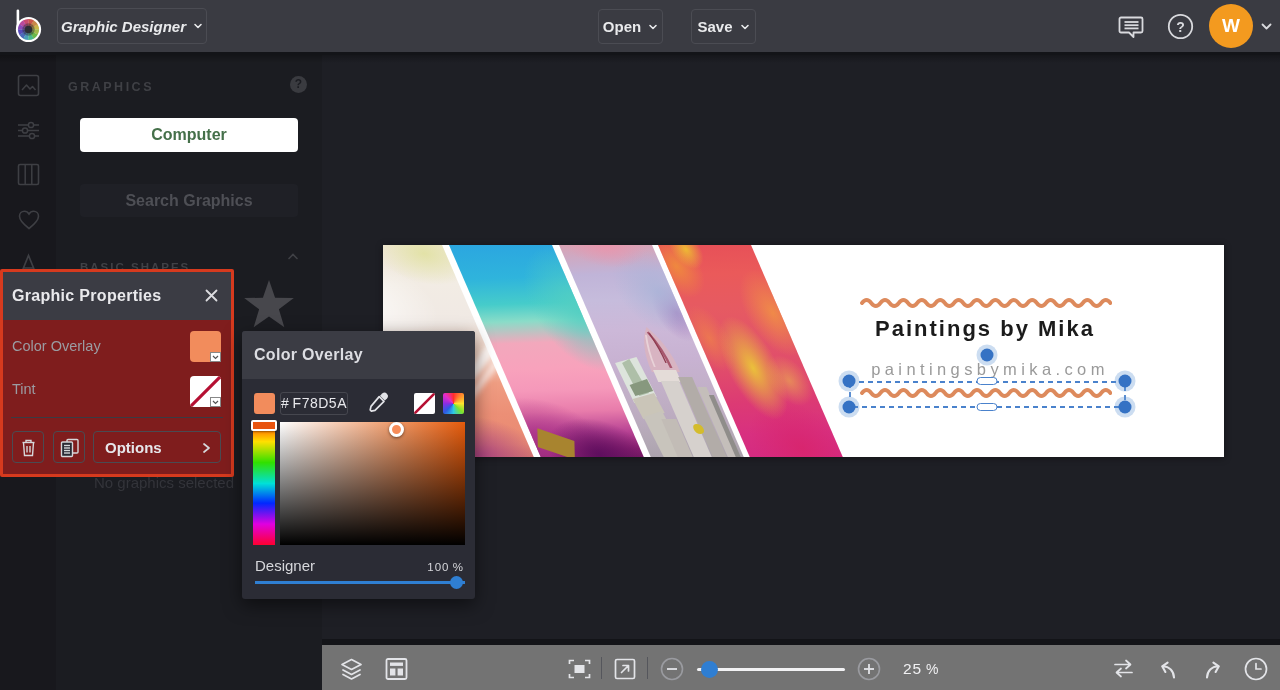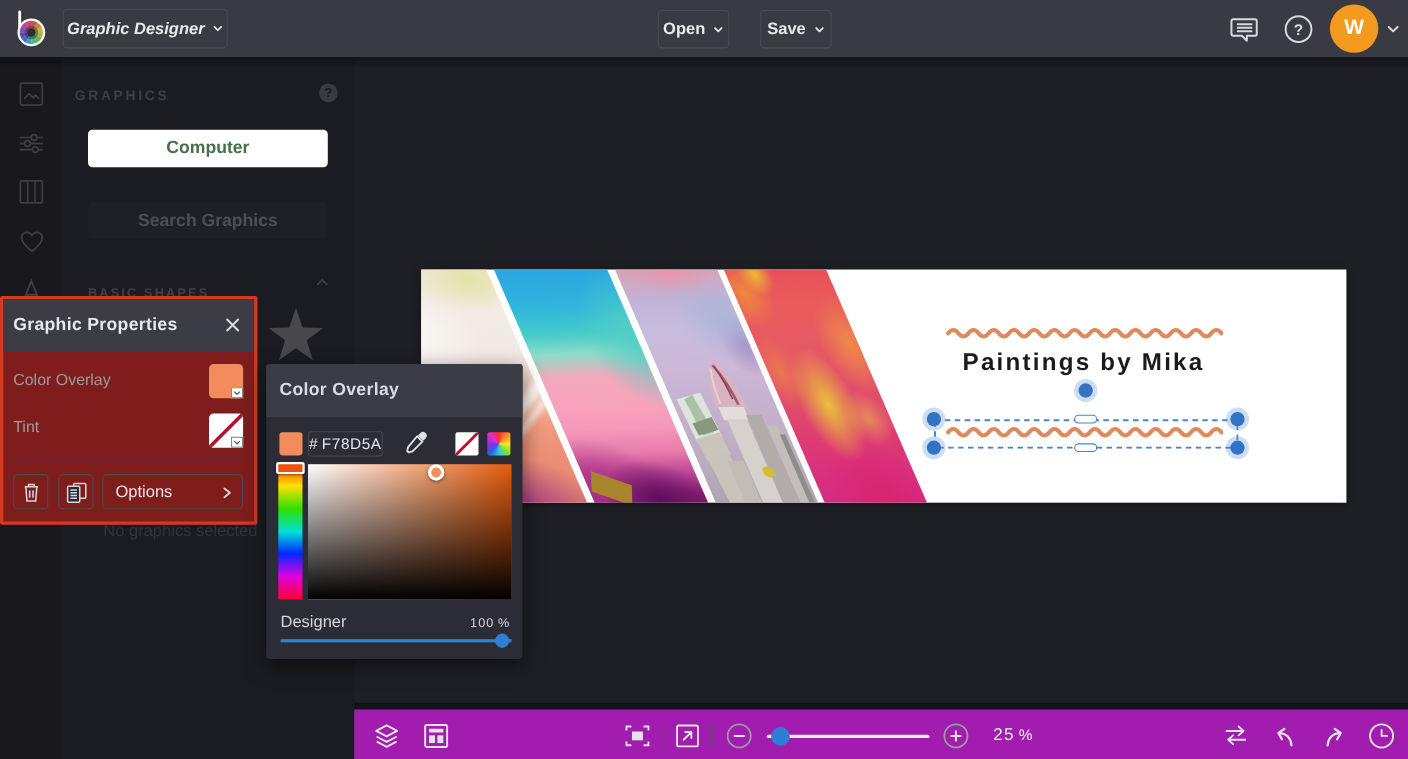--- a/index.html
+++ b/index.html
@@ -21,21 +21,21 @@
   
   #workspace { position:absolute; left:322px; top:55px; width:958px; height:584px; background:#1e1f25; z-index:1; }
   #wsshadow { position:absolute; left:322px; top:639px; width:958px; height:6px; background:#131418; z-index:2; }
 
   
   #canvas { position:absolute; left:383px; top:245px; width:841px; height:212px; background:#ffffff; overflow:hidden; z-index:3; box-shadow:0 1px 7px rgba(0,0,0,0.4); }
   #stripes { position:absolute; left:0; top:0; width:841px; height:212px; transform:skewX(23.4deg); transform-origin:0 0; }
   .stripe { position:absolute; top:0; height:212px; }
 
   
-  #bottombar { position:absolute; left:322px; top:645px; width:958px; height:45px; background:#a21caf; z-index:10; }
+  #bottombar { position:absolute; left:322px; top:645px; width:958px; height:45px; background:#737373; z-index:10; }
   .hcir { position:absolute; width:13px; height:13px; border-radius:50%; background:#3572c4; box-shadow:0 0 0 4px rgba(86,141,207,0.3); transform:translate(-6.5px,-6.5px); }
   .hpill { position:absolute; width:21px; height:8px; border-radius:4px; background:#fff; border:1.5px solid #4a82cc; transform:translate(-10.5px,-4px); }
 
   
   #gp { position:absolute; left:0px; top:269px; width:234px; height:208px; border:3px solid #d63a1e; background:#7f1d1d; z-index:40; border-radius:2px; }
   #gp .hdr { position:absolute; left:0; top:0; width:100%; height:48px; background:#3b3c44; }
   #co { position:absolute; left:242px; top:331px; width:233px; height:268px; background:#2b2c35; z-index:45; border-radius:3px; box-shadow:0 6px 18px rgba(0,0,0,0.5); }
   #co .hdr { position:absolute; left:0; top:0; width:100%; height:48px; background:#3b3c44; border-radius:3px 3px 0 0; }
 </style>
 </head>
@@ -148,20 +148,21 @@
         radial-gradient(30px 36px at 78% 64%, rgba(238,204,70,0.5), rgba(238,204,70,0) 70%),
         radial-gradient(62px 60px at 60% 96%, rgba(216,37,110,0.95), rgba(216,37,110,0) 78%),
         linear-gradient(178deg, #e75058 0%, #ea5a5a 14%, #e65a62 30%, #e25468 46%, #e04a6c 60%, #dc3a74 74%, #d83080 88%, #d42a80 100%);">
       </div>
     </div>
 
     <svg class="abs" style="left:477px;top:51px;" width="252" height="12" viewBox="0 0 252 12">
       <path d="M2 7 q4.6 -6 9.2 0 t9.2 0 t9.2 0 t9.2 0 t9.2 0 t9.2 0 t9.2 0 t9.2 0 t9.2 0 t9.2 0 t9.2 0 t9.2 0 t9.2 0 t9.2 0 t9.2 0 t9.2 0 t9.2 0 t9.2 0 t9.2 0 t9.2 0 t9.2 0 t9.2 0 t9.2 0 t9.2 0 t9.2 0 t9.2 0 t9.2 0" fill="none" stroke="#dd8a5c" stroke-width="3.8" stroke-linecap="round"></path>
     </svg>
     <div class="abs" style="left:322px;top:71px;width:560px;text-align:center;font-size:22px;font-weight:bold;color:#1b1b1b;letter-spacing:2px;">Paintings by Mika</div>
+    <div class="abs" style="left:327px;top:115px;width:560px;text-align:center;font-size:16.5px;color:#9a9a9a;letter-spacing:4.4px;">paintingsbymika.com</div>
 
     <svg class="abs" style="left:466px;top:136px;" width="277" height="27" viewBox="0 0 277 27">
         <rect x="1" y="1" width="275" height="25" fill="none" stroke="#4a82cc" stroke-width="1.8" stroke-dasharray="5 4"></rect>
       </svg>
     <svg class="abs" style="left:477px;top:141px;" width="252" height="12" viewBox="0 0 252 12">
       <path d="M2 7 q4.6 -6 9.2 0 t9.2 0 t9.2 0 t9.2 0 t9.2 0 t9.2 0 t9.2 0 t9.2 0 t9.2 0 t9.2 0 t9.2 0 t9.2 0 t9.2 0 t9.2 0 t9.2 0 t9.2 0 t9.2 0 t9.2 0 t9.2 0 t9.2 0 t9.2 0 t9.2 0 t9.2 0 t9.2 0 t9.2 0 t9.2 0 t9.2 0" fill="none" stroke="#dd8a5c" stroke-width="3.8" stroke-linecap="round"></path>
     </svg>
 
     <div class="hcir" style="left:604px;top:110px;"></div>
     <div class="hcir" style="left:466px;top:136px;"></div>
@@ -341,21 +342,21 @@
           <rect x="7" y="1.5" width="11" height="13.5" rx="1"></rect>
           <rect x="1.5" y="4" width="11" height="14.5" rx="1" fill="#282932"></rect>
           <line x1="4" y1="7.5" x2="10" y2="7.5"></line>
             <line x1="4" y1="10" x2="10" y2="10"></line>
           <line x1="4" y1="12.5" x2="10" y2="12.5"></line>
             <line x1="4" y1="15" x2="10" y2="15"></line>
         </g>
       </svg>
     </div>
     <div class="abs" style="left:90px;top:159px;width:128px;height:32px;border:1px solid #4a4b52;border-radius:4px;">
-      <div class="abs" style="left:11px;top:7px;font-size:15px;font-weight:400;color:#e6e6ea;">Options</div>
+      <div class="abs" style="left:11px;top:7px;font-size:15px;font-weight:700;color:#e6e6ea;">Options</div>
       <svg class="abs" style="left:108px;top:10px;" width="9" height="12" viewBox="0 0 9 12">
           <polyline points="2,2 7,6 2,10" fill="none" stroke="#d6d7da" stroke-width="1.7" stroke-linecap="round" stroke-linejoin="round"></polyline>
         </svg>
     </div>
   </div>
 
   <div id="co">
     <div class="hdr">
       <div class="abs" style="left:12px;top:15px;font-size:16px;font-weight:600;color:#dcdde2;letter-spacing:0.3px;">Color Overlay</div>
     </div>

